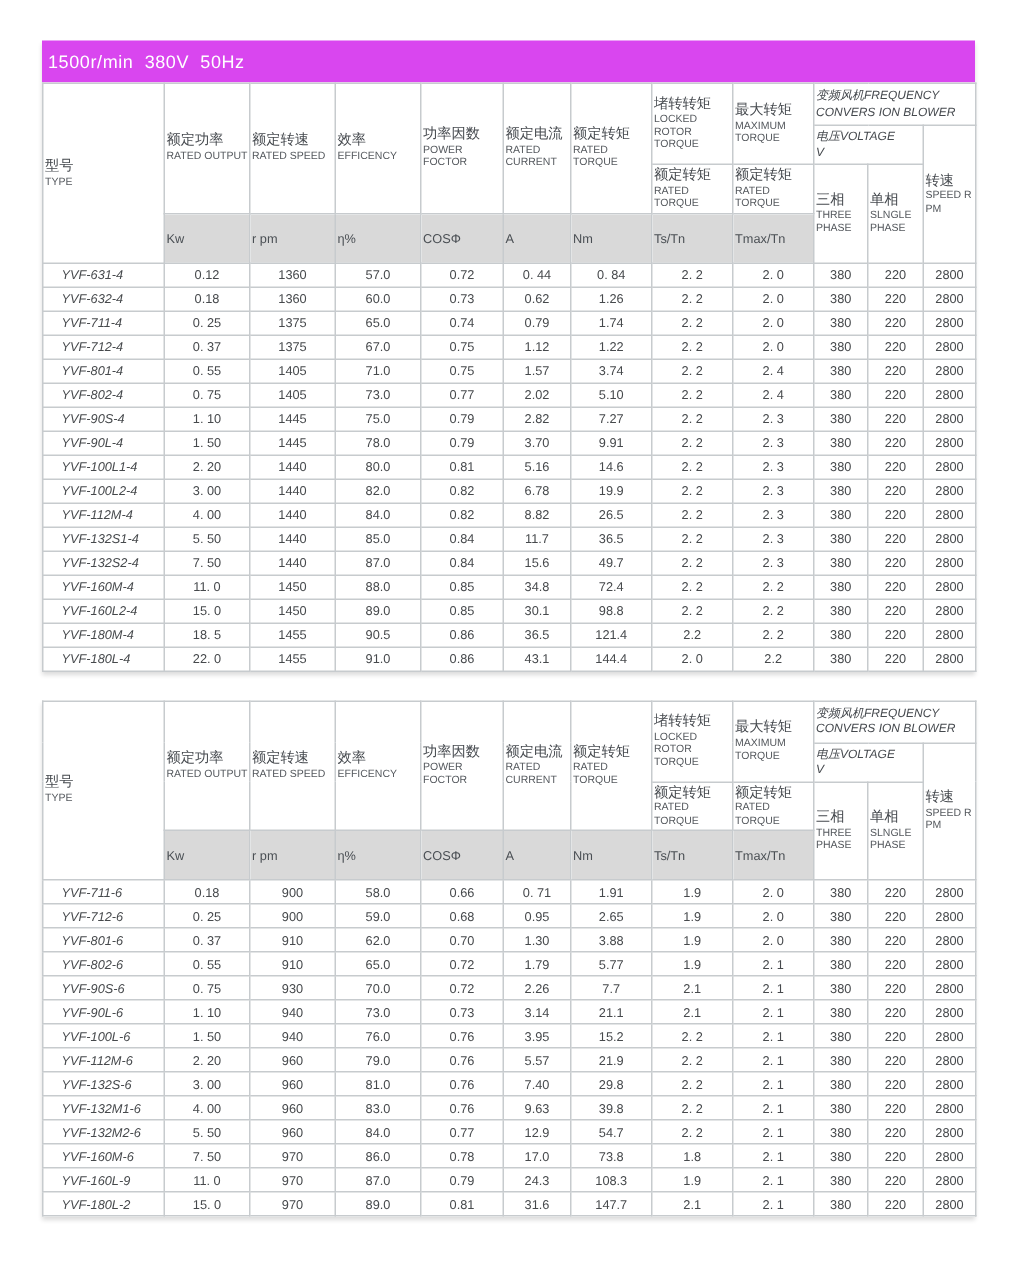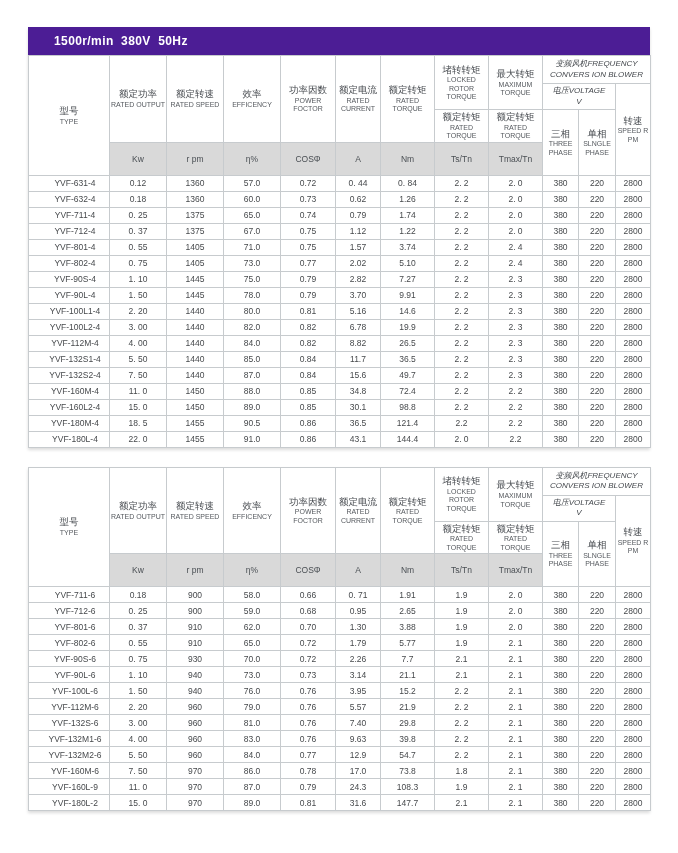--- a/index.html
+++ b/index.html
@@ -9,39 +9,39 @@
     background: #ffffff;
     font-family: "Liberation Sans", "DejaVu Sans", sans-serif;
     overflow: hidden;
   }
   .page { padding: 27px 28px 0 28px; }
 
   .spec-section { margin-bottom: 19px; box-shadow: 0 2px 3px rgba(0,0,0,0.14); }
 
   .title-bar {
     height: 28px; line-height: 28px;
-    background: #4c1d95;
+    background: #d946ef;
     color: #ffffff;
-    font-size: 12px; font-weight: bold;
-    padding-left: 26px;
+    font-size: 12px; font-weight: normal;
+    padding-left: 4px;
     white-space: pre;
     letter-spacing: 0.4px;
   }
 
   table {
     border-collapse: collapse;
     width: 622px;
     table-layout: fixed;
     background: #ffffff;
   }
   th, td { border: 1px solid #c7cbce; overflow: hidden; }
 
   thead th {
     font-weight: normal;
-    text-align: center;
+    text-align: left;
     vertical-align: middle;
     padding: 1px 1px;
     background: #ffffff;
     color: #4a4f54;
   }
   .hr1 { height: 28px; }
   .hr2 { height: 26px; }
   .hr3 { height: 31px; }
   .hr4 { height: 33px; }
 
@@ -57,21 +57,21 @@
   }
 
   tbody td {
     height: 16px;
     font-size: 8.5px;
     color: #46494c;
     text-align: center;
     padding: 0;
     white-space: nowrap;
   }
-  tbody td.type-cell { text-align: center; padding-left: 12px; }
+  tbody td.type-cell { text-align: left; padding-left: 12px; font-style: italic; }
 </style>
 </head>
 <body>
 
 <div class="page">
 
   <section class="spec-section">
     <div class="title-bar">1500r/min  380V  50Hz</div>
     <table>
       <colgroup>

